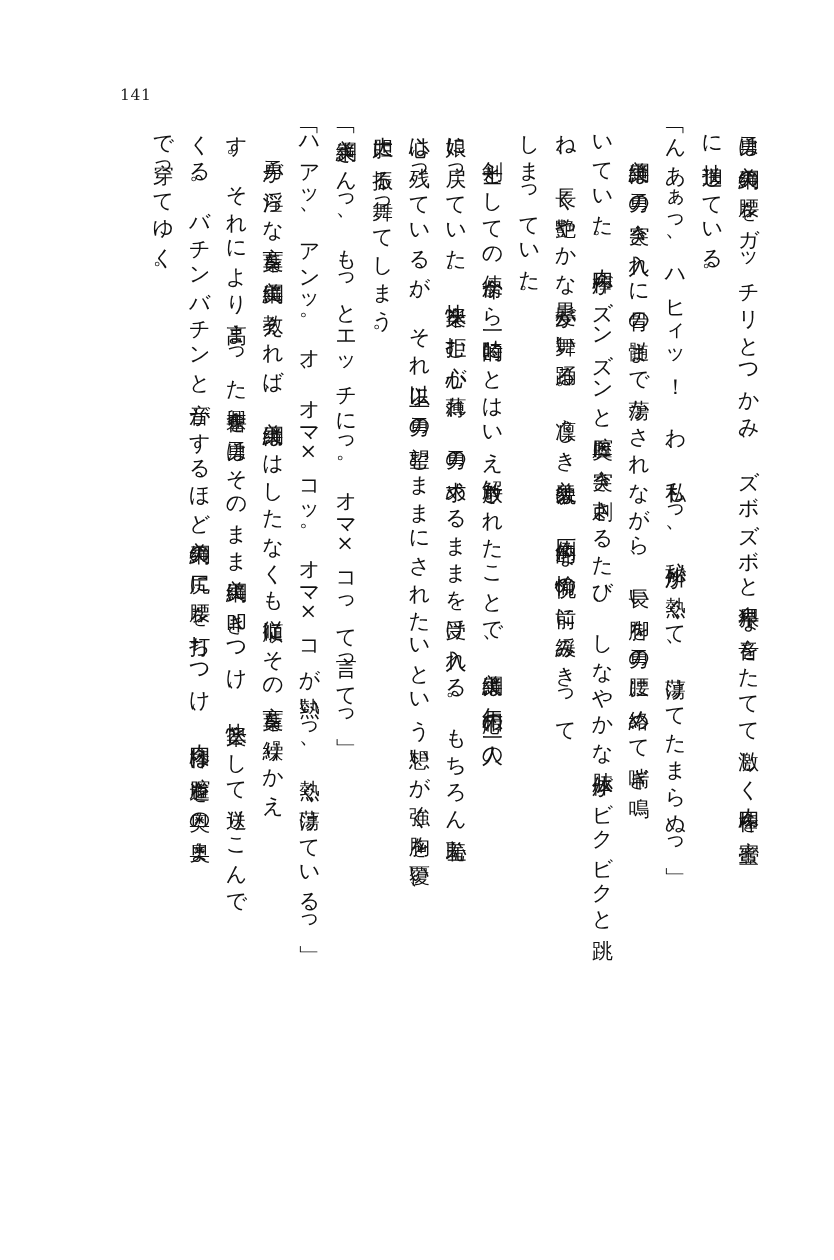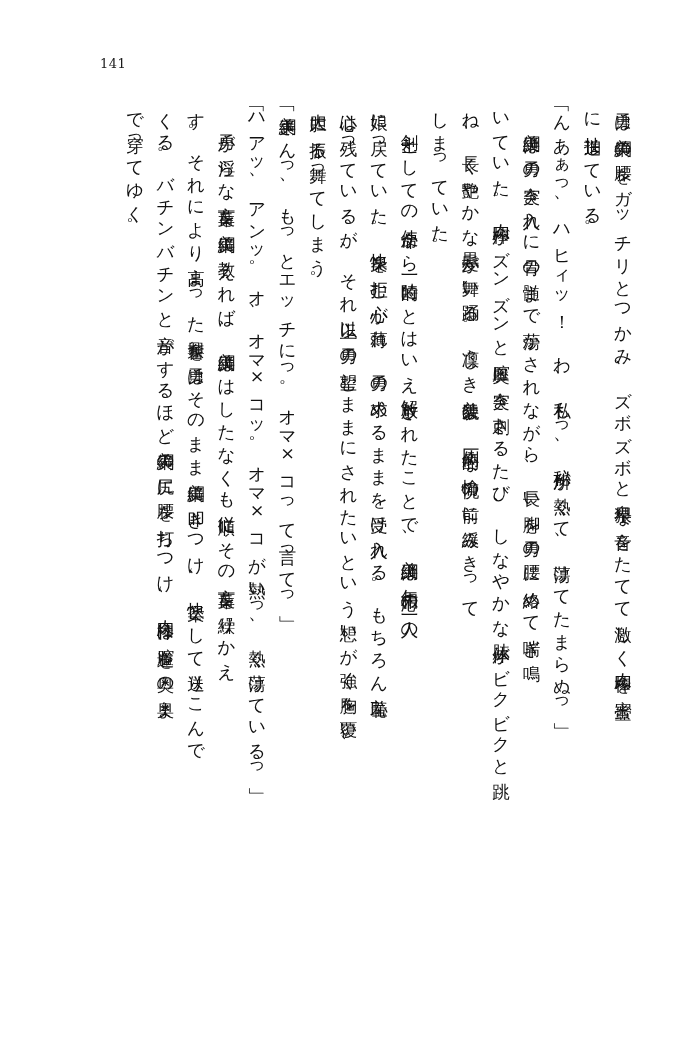--- a/index.html
+++ b/index.html
@@ -11,21 +11,21 @@
     position: relative;
     width: 695px;
     height: 1050px;
     background: #ffffff;
     overflow: hidden;
     font-family: "DejaVu Serif", "Liberation Serif", serif;
     color: #101010;
   }
   .page-number {
     position: absolute;
-    top: 56px;
+    top: 72px;
     left: 100px;
     font-size: 13px;
     letter-spacing: 0.5px;
     color: #1a1a1a;
     font-family: "DejaVu Serif", "Liberation Serif", serif;
   }
   .text-block {
     position: absolute;
     top: 100px;
     left: 76px;

